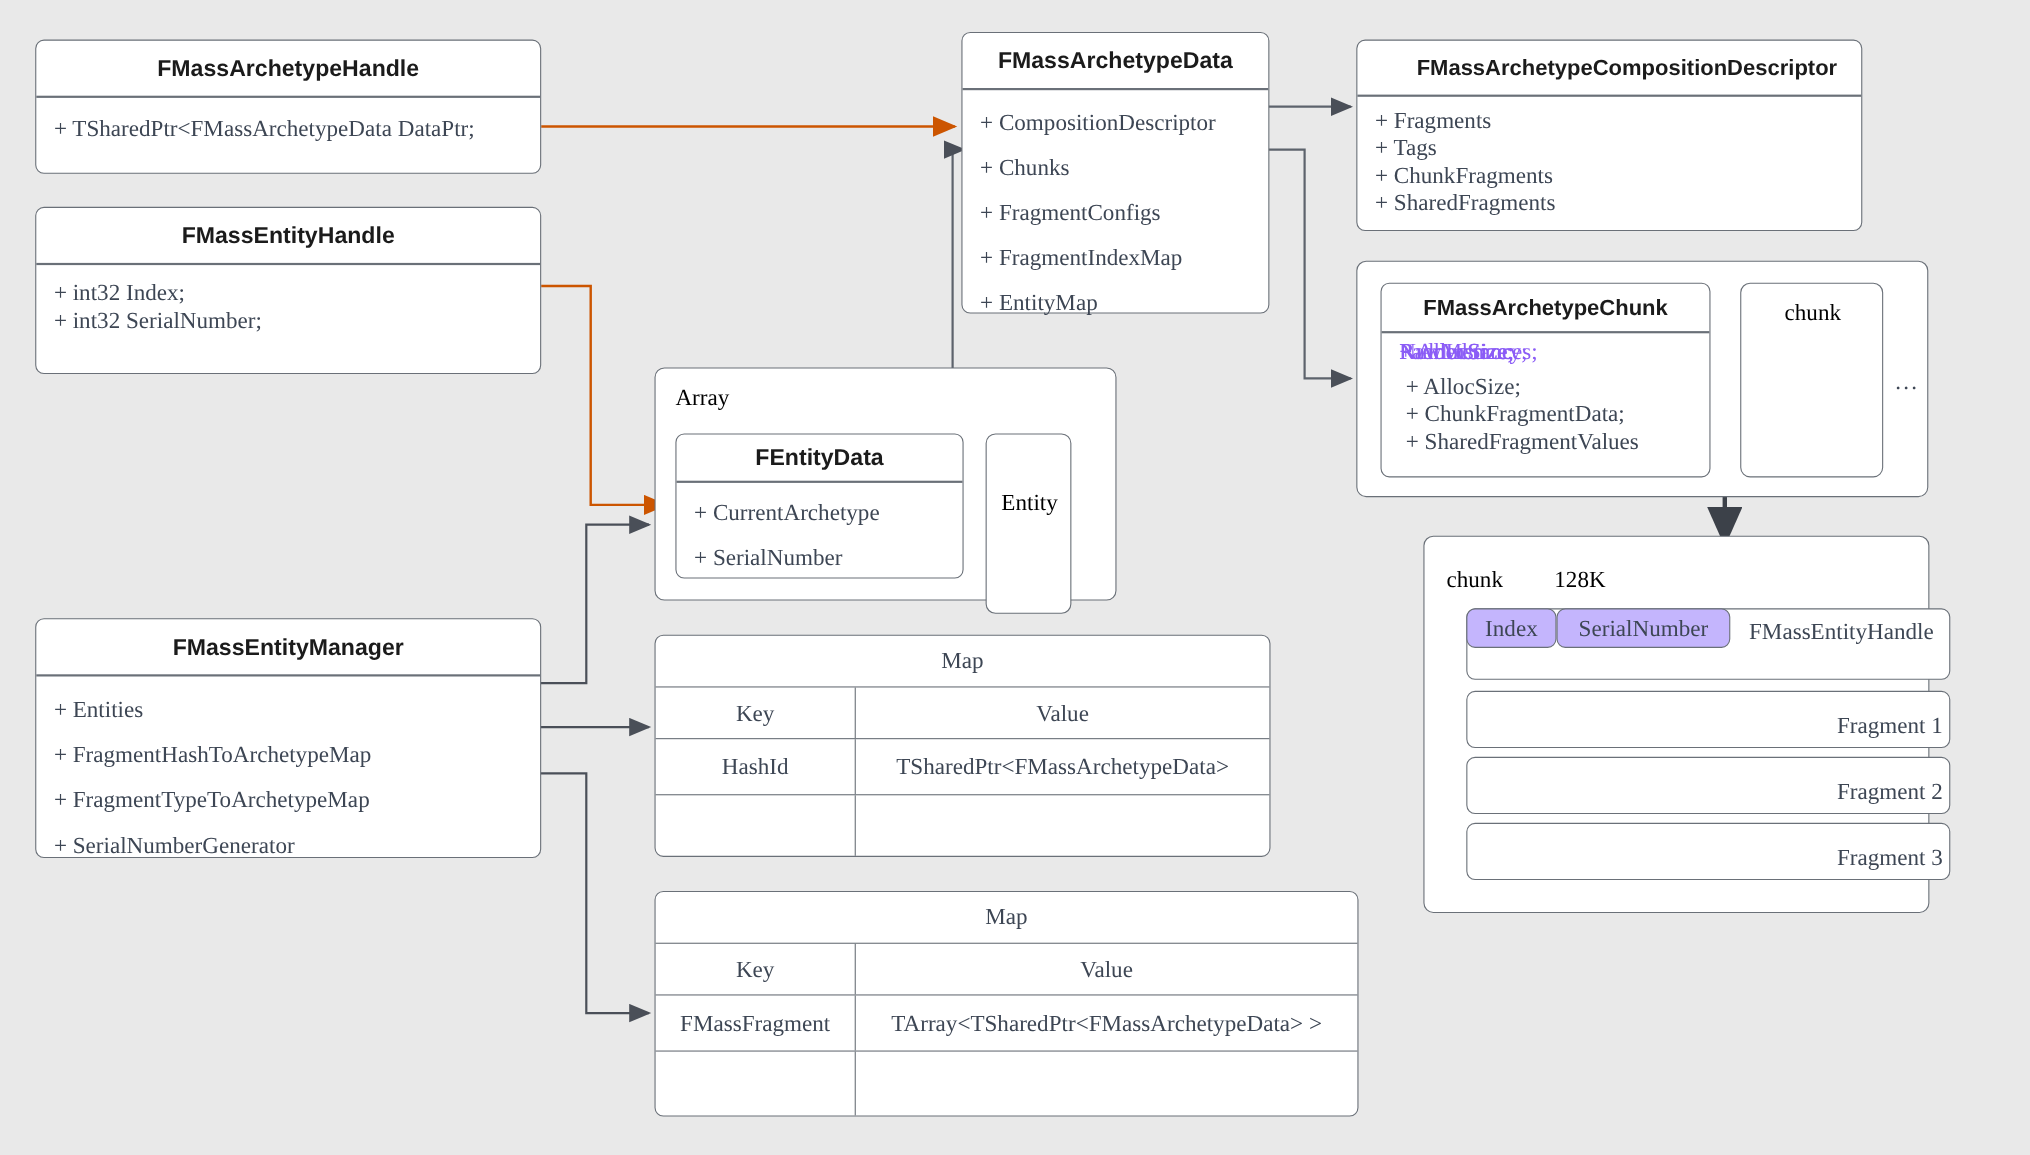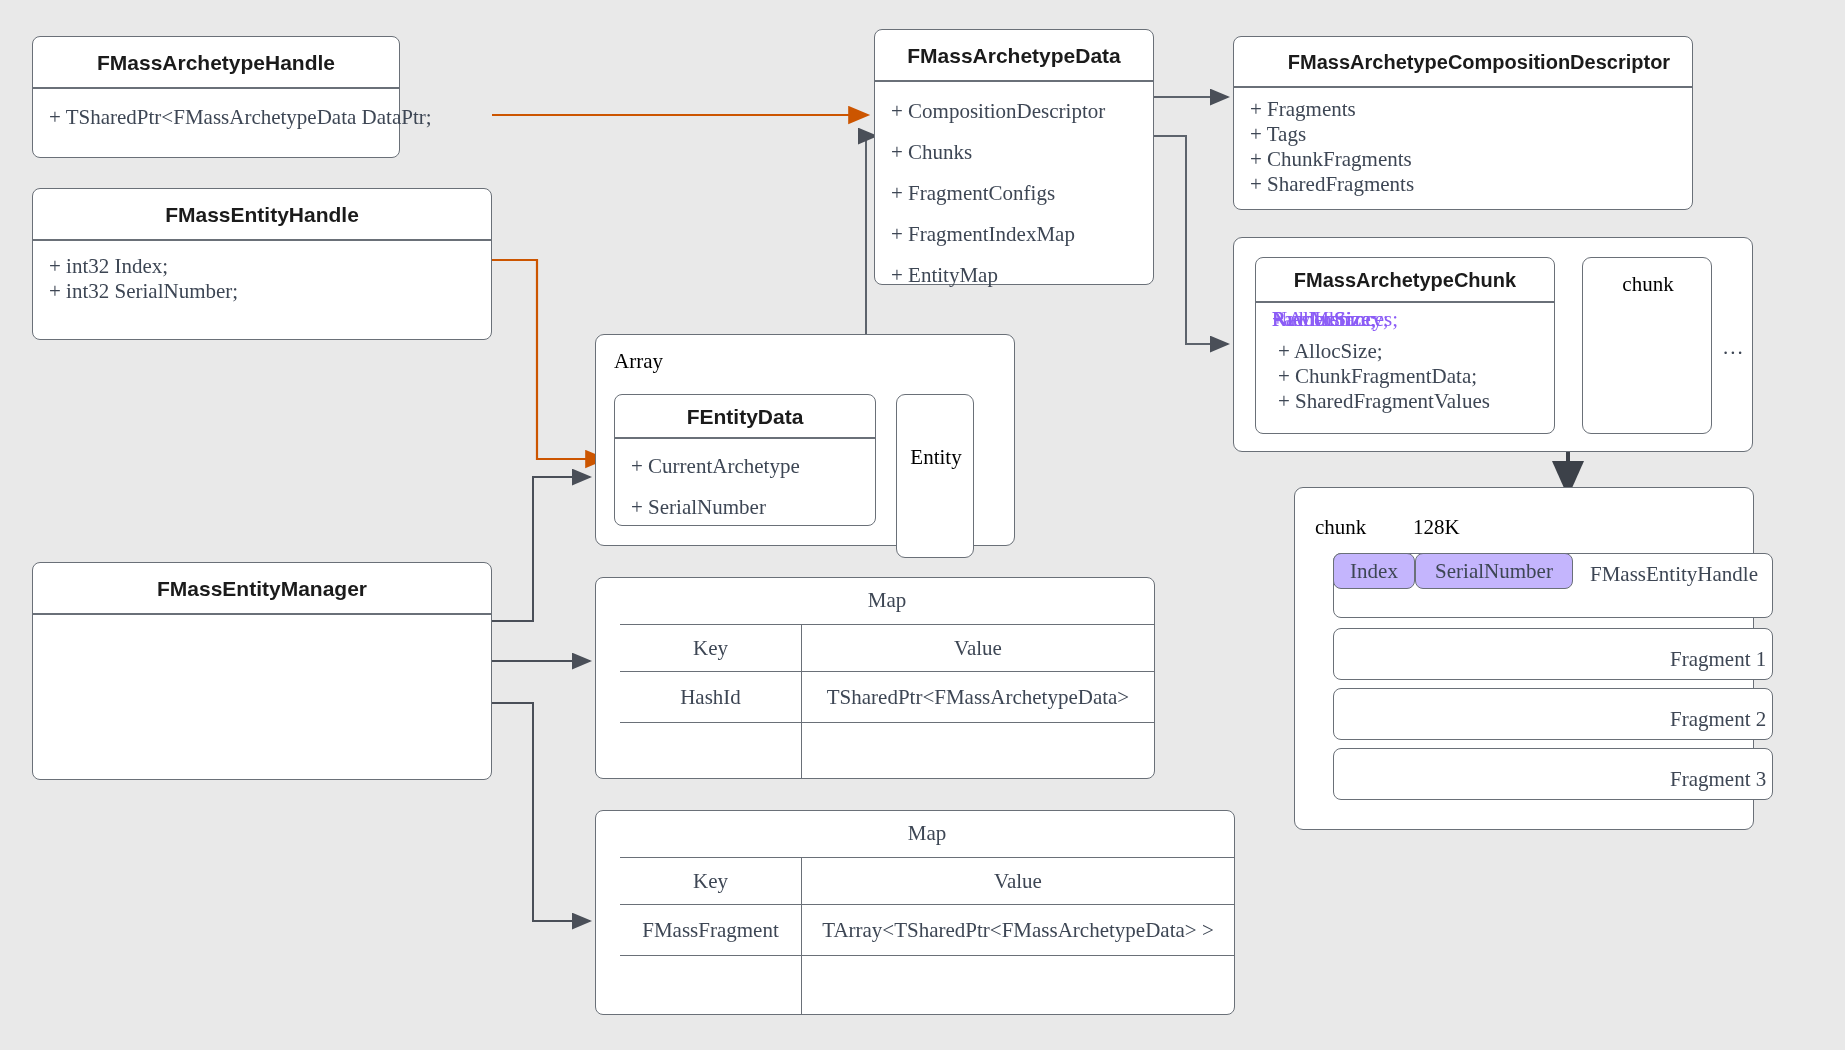--- a/index.html
+++ b/index.html
@@ -84,21 +84,20 @@
   }
   
   .maptable {
     position: absolute;
     background: #fff;
     border: 1.6px solid #6a7078;
     border-radius: 8px;
     box-sizing: border-box;
     display: flex;
     flex-direction: column;
-    padding-left: 24px;
   }
   .map-title {
     text-align: center;
     font-size: 21px;
     padding: 10px 0 11px 0;
     border-bottom: 1.6px solid #6a7078;
   }
   .map-row {
     display: flex;
     flex: 1;
@@ -191,40 +190,46 @@
 
     <path d="M293,621 L533,621 L533,477 L590,477" fill="none" stroke="#4a4f58" stroke-width="2.0" marker-end="url(#arrowGray)"></path>
 
     <path d="M363,661 L590,661" fill="none" stroke="#4a4f58" stroke-width="2.0" marker-end="url(#arrowGray)"></path>
 
     <path d="M360,703 L533,703 L533,921 L590,921" fill="none" stroke="#4a4f58" stroke-width="2.0" marker-end="url(#arrowGray)"></path>
 
     <path d="M1528,320 L1568,320 L1568,485" fill="none" stroke="#3c4149" stroke-width="4" marker-end="url(#arrowThick)"></path>
   </svg>
 
-  <div class="box" style="left:32px; top:36px; width:368px; height:122px;">
+  <div class="box" style="left:32px; top:36px; width:460px; height:122px;">
     <div class="cls-title">FMassArchetypeHandle</div>
     <div class="cls-sep"></div>
     <div class="cls-body">
       <div class="attr">+ TSharedPtr&lt;FMassArchetypeData DataPtr;</div>
     </div>
   </div>
 
   <div class="box" style="left:32px; top:188px; width:460px; height:152px;">
     <div class="cls-title">FMassEntityHandle</div>
     <div class="cls-sep"></div>
     <div class="cls-body">
       <div class="attr attr-tight">+ int32 Index;</div>
       <div class="attr attr-tight">+ int32 SerialNumber;</div>
     </div>
   </div>
 
   <div class="box" style="left:32px; top:562px; width:460px; height:218px;">
     <div class="cls-title">FMassEntityManager</div>
     <div class="cls-sep"></div>
+    <div class="cls-body" style="padding-top:10px;">
+      <div class="attr attr-spaced">+ Entities</div>
+      <div class="attr attr-spaced">+ FragmentHashToArchetypeMap</div>
+      <div class="attr attr-spaced">+ FragmentTypeToArchetypeMap</div>
+      <div class="attr attr-spaced">+ SerialNumberGenerator</div>
+    </div>
   </div>
 
   <div class="box" style="left:874px; top:29px; width:280px; height:256px;">
     <div class="cls-title">FMassArchetypeData</div>
     <div class="cls-sep"></div>
     <div class="cls-body" style="padding-top:9px;">
       <div class="attr attr-spaced">+ CompositionDescriptor</div>
       <div class="attr attr-spaced">+ Chunks</div>
       <div class="attr attr-spaced">+ FragmentConfigs</div>
       <div class="attr attr-spaced">+ FragmentIndexMap</div>

